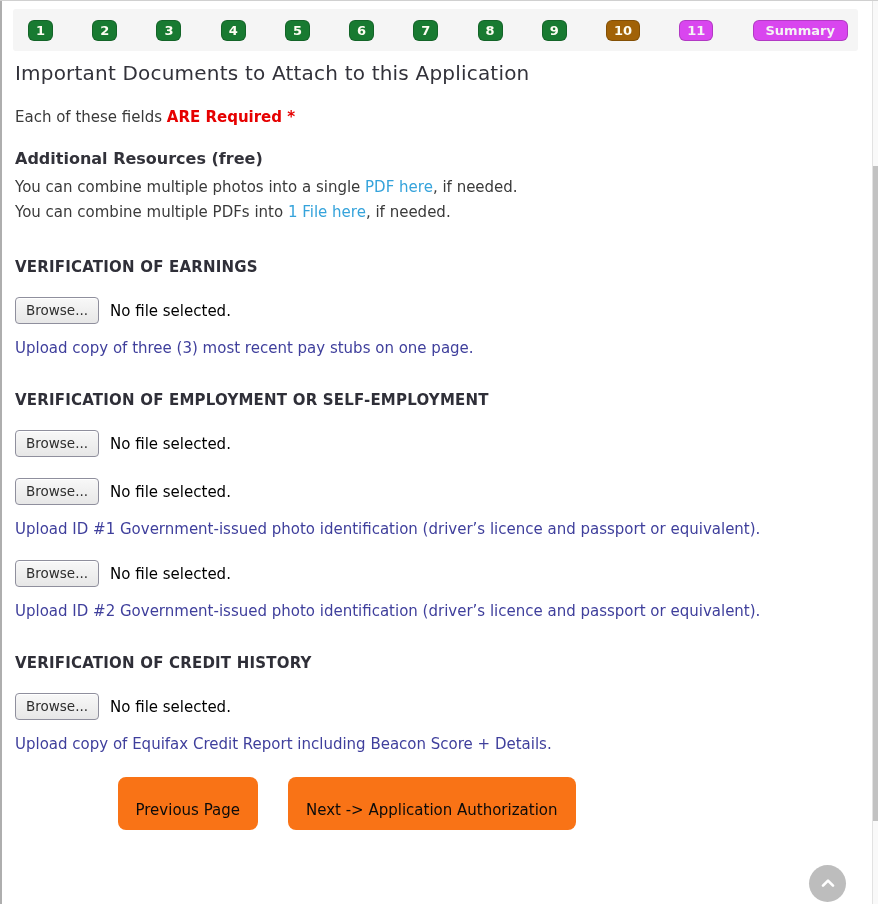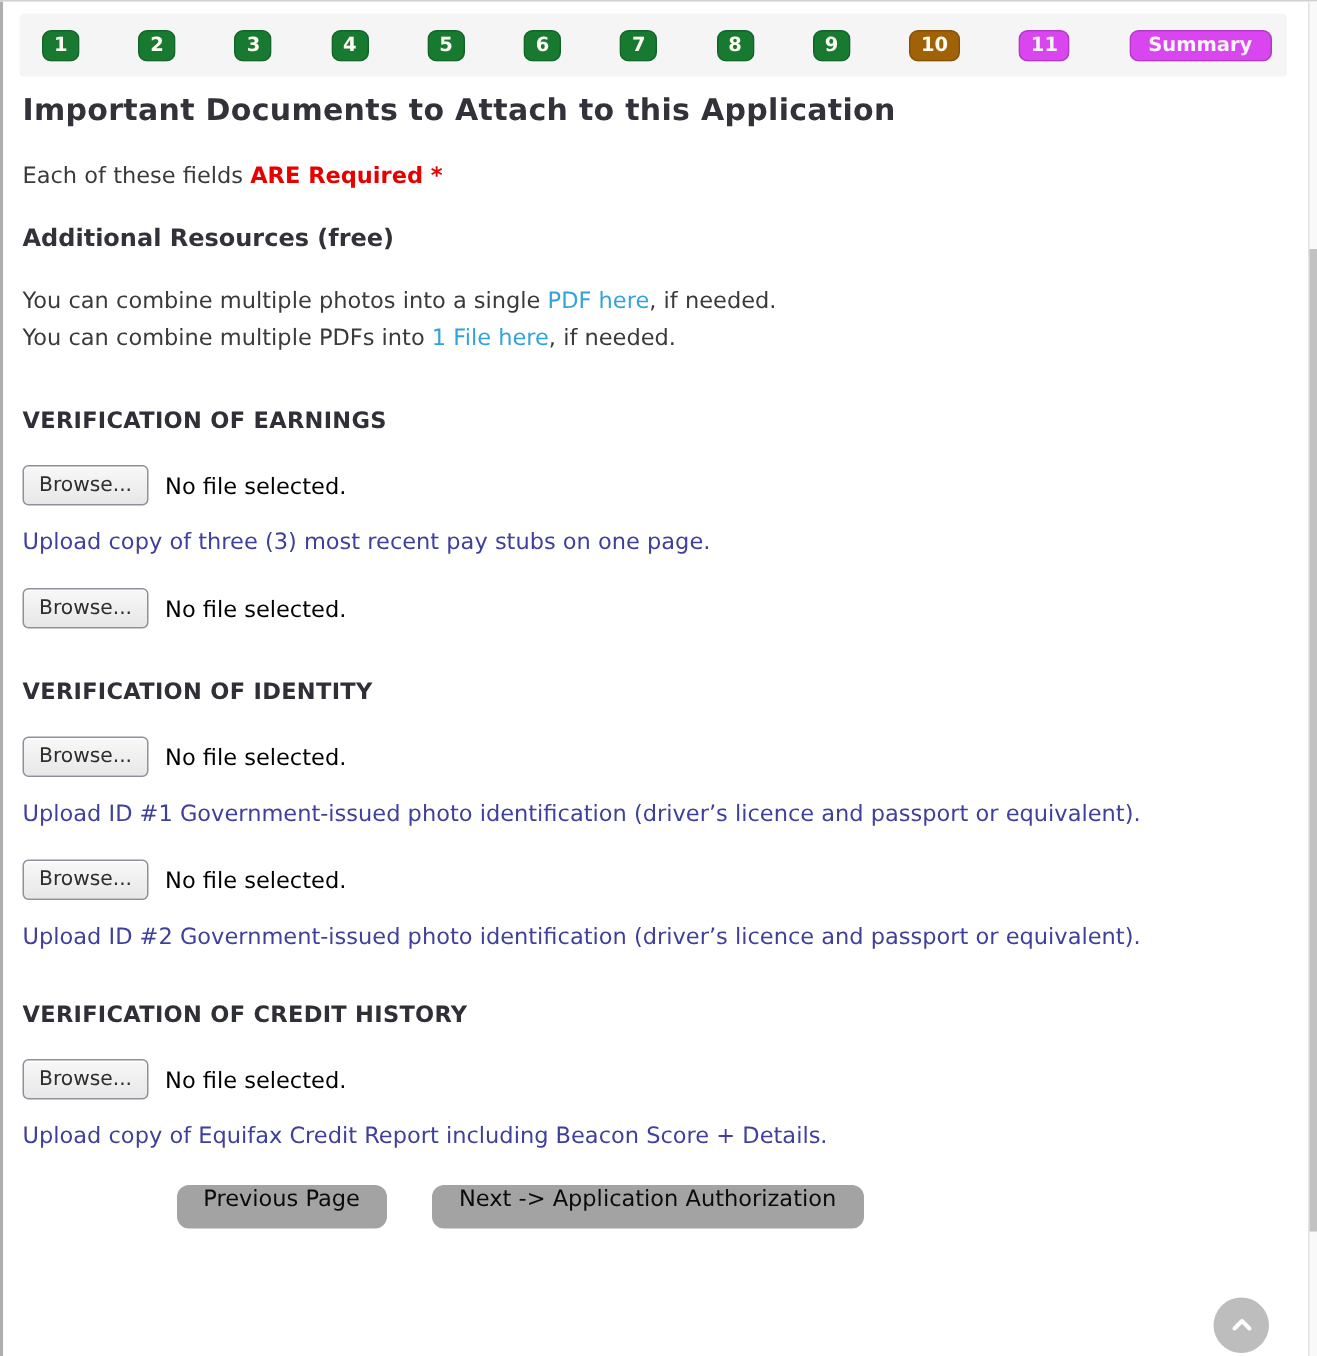--- a/index.html
+++ b/index.html
@@ -45,21 +45,21 @@
   .step-upcoming { background: #d946ef; color: #f4f4f4; }
   .step-summary  { padding: 2px 12px; text-align: center; }
 
   
   .content { padding: 0 20px 0 15px; }
 
   h1.page-title {
     margin-top: 9px;
     font-size: 20px;
     line-height: 26px;
-    font-weight: bold;
+    font-weight: normal;
     color: #32323a;
     letter-spacing: 0.2px;
   }
   .required-note {
     margin-top: 21px;
     font-size: 15px;
     line-height: 20px;
     color: #3a3a3a;
   }
   .required-note .req {
@@ -67,21 +67,21 @@
     font-weight: bold;
   }
   h2.resources-heading {
     margin-top: 21px;
     font-size: 16px;
     line-height: 21px;
     font-weight: bold;
     color: #32323a;
   }
   .body-line {
-    margin-top: 19px;
+    margin-top: 6px;
     font-size: 15px;
     line-height: 25px;
     color: #3a3a3a;
   }
   .body-line + .body-line { margin-top: 0; }
   a.inline-link {
     color: #35a3db;
     text-decoration: none;
     cursor: pointer;
   }
@@ -128,24 +128,24 @@
     margin-top: 23px;
     display: flex;
     justify-content: center;
     gap: 30px;
     padding-right: 180px;
   }
   .nav-btn {
     font-family: "DejaVu Sans", sans-serif;
     font-size: 15px;
     color: #0b0b0b;
-    background: #a3a3a3;
+    background: #f97316;
     border: none;
     border-radius: 8px;
-    padding: 0 18px 11px 18px;
+    padding: 24px 18px 11px 18px;
     cursor: pointer;
   }
 
   
   .scroll-top {
     position: absolute;
     left: 809px;
     top: 864px;
     width: 37px;
     height: 37px;
@@ -209,28 +209,28 @@
 
   <h3 class="section-heading">VERIFICATION OF EARNINGS</h3>
   <div class="upload-group">
     <div class="file-row">
       <button class="browse-btn">Browse...</button>
       <span class="file-status">No file selected.</span>
     </div>
     <p class="instruction">Upload copy of three (3) most recent pay stubs on one page.</p>
   </div>
 
-  <div class="upload-group">
-    <div class="file-row">
-      <button class="browse-btn">Browse...</button>
-      <span class="file-status">No file selected.</span>
-    </div>
-  </div>
-
-  <h3 class="section-heading">VERIFICATION OF IDENTITY</h3>
+  <h3 class="section-heading">VERIFICATION OF EMPLOYMENT OR SELF-EMPLOYMENT</h3>
+  <div class="upload-group">
+    <div class="file-row">
+      <button class="browse-btn">Browse...</button>
+      <span class="file-status">No file selected.</span>
+    </div>
+  </div>
+
   <div class="upload-group">
     <div class="file-row">
       <button class="browse-btn">Browse...</button>
       <span class="file-status">No file selected.</span>
     </div>
     <p class="instruction">Upload ID #1 Government-issued photo identification (driver’s licence and passport or equivalent).</p>
   </div>
   <div class="upload-group">
     <div class="file-row">
       <button class="browse-btn">Browse...</button>

